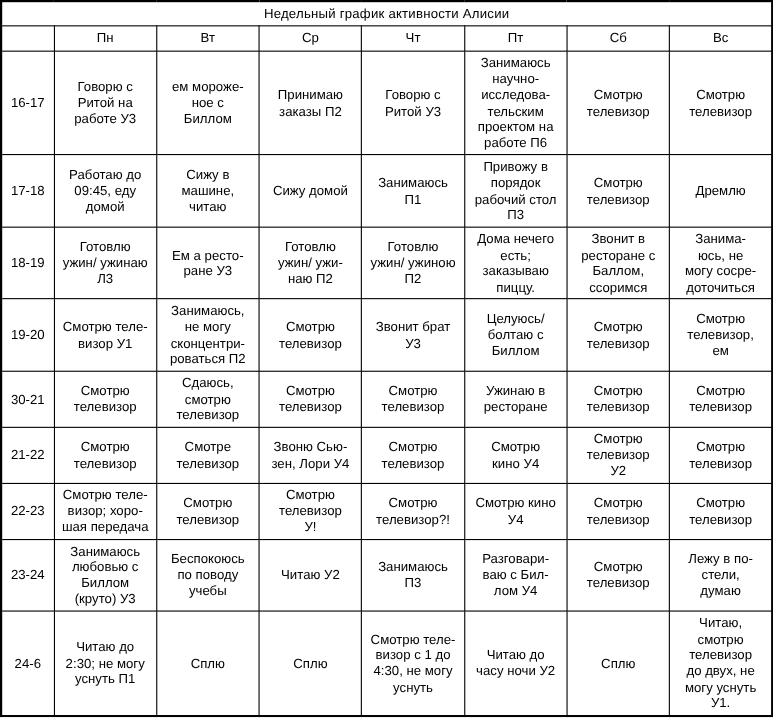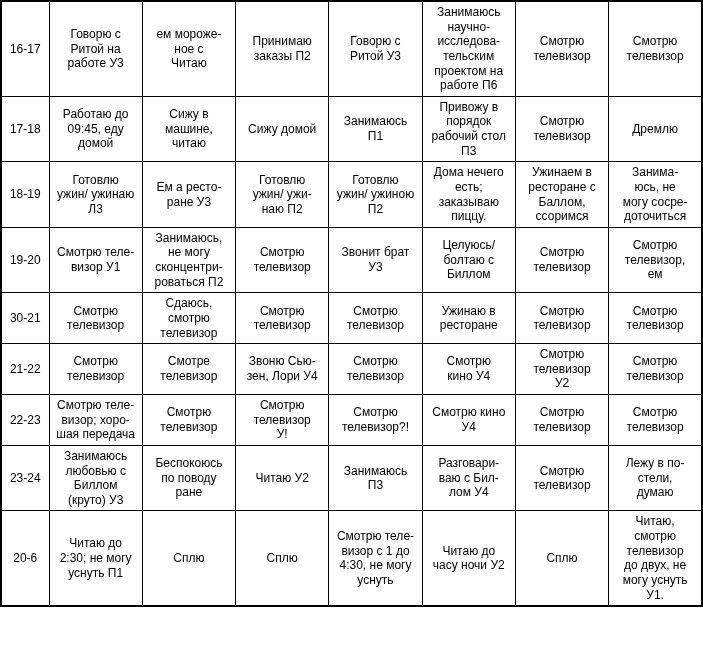--- a/index.html
+++ b/index.html
@@ -56,30 +56,43 @@
     <col class="time">
     <col>
       <col>
       <col>
       <col>
       <col>
       <col>
       <col>
   </colgroup>
   <thead>
+    <tr>
+      <th class="title-cell" colspan="8">Недельный график активности Алисии</th>
+    </tr>
+    <tr class="header-row">
+      <th class="time-col"></th>
+    <th>Пн</th>
+        <th>Вт</th>
+        <th>Ср</th>
+        <th>Чт</th>
+        <th>Пт</th>
+        <th>Сб</th>
+        <th>Вс</th>
+      </tr>
   </thead>
   <tbody>
   <tr>
         <th class="time-col">16-17</th>
         <td>Говорю с
 Ритой на
 работе У3</td>
         <td>ем мороже-
 ное с
-Читаю</td>
+Биллом</td>
         <td>Принимаю
 заказы П2</td>
         <td>Говорю с
 Ритой У3</td>
         <td>Занимаюсь
 научно-
 исследова-
 тельским
 проектом на
 работе П6</td>
@@ -117,21 +130,21 @@
         <td>Готовлю
 ужин/ ужи-
 наю П2</td>
         <td>Готовлю
 ужин/ ужиною
 П2</td>
         <td>Дома нечего
 есть;
 заказываю
 пиццу.</td>
-        <td>Ужинаем в
+        <td>Звонит в
 ресторане с
 Баллом,
 ссоримся</td>
         <td>Занима-
 юсь, не
 могу сосре-
 доточиться</td>
       </tr>
       <tr>
         <th class="time-col">19-20</th>
@@ -210,35 +223,35 @@
 телевизор</td>
       </tr>
       <tr>
         <th class="time-col">23-24</th>
         <td>Занимаюсь
 любовью с
 Биллом
 (круто) У3</td>
         <td>Беспокоюсь
 по поводу
-ране</td>
+учебы</td>
         <td>Читаю У2</td>
         <td>Занимаюсь
 П3</td>
         <td>Разговари-
 ваю с Бил-
 лом У4</td>
         <td>Смотрю
 телевизор</td>
         <td>Лежу в по-
 стели,
 думаю</td>
       </tr>
       <tr>
-        <th class="time-col">20-6</th>
+        <th class="time-col">24-6</th>
         <td>Читаю до
 2:30; не могу
 уснуть П1</td>
         <td>Сплю</td>
         <td>Сплю</td>
         <td>Смотрю теле-
 визор с 1 до
 4:30, не могу
 уснуть</td>
         <td>Читаю до

